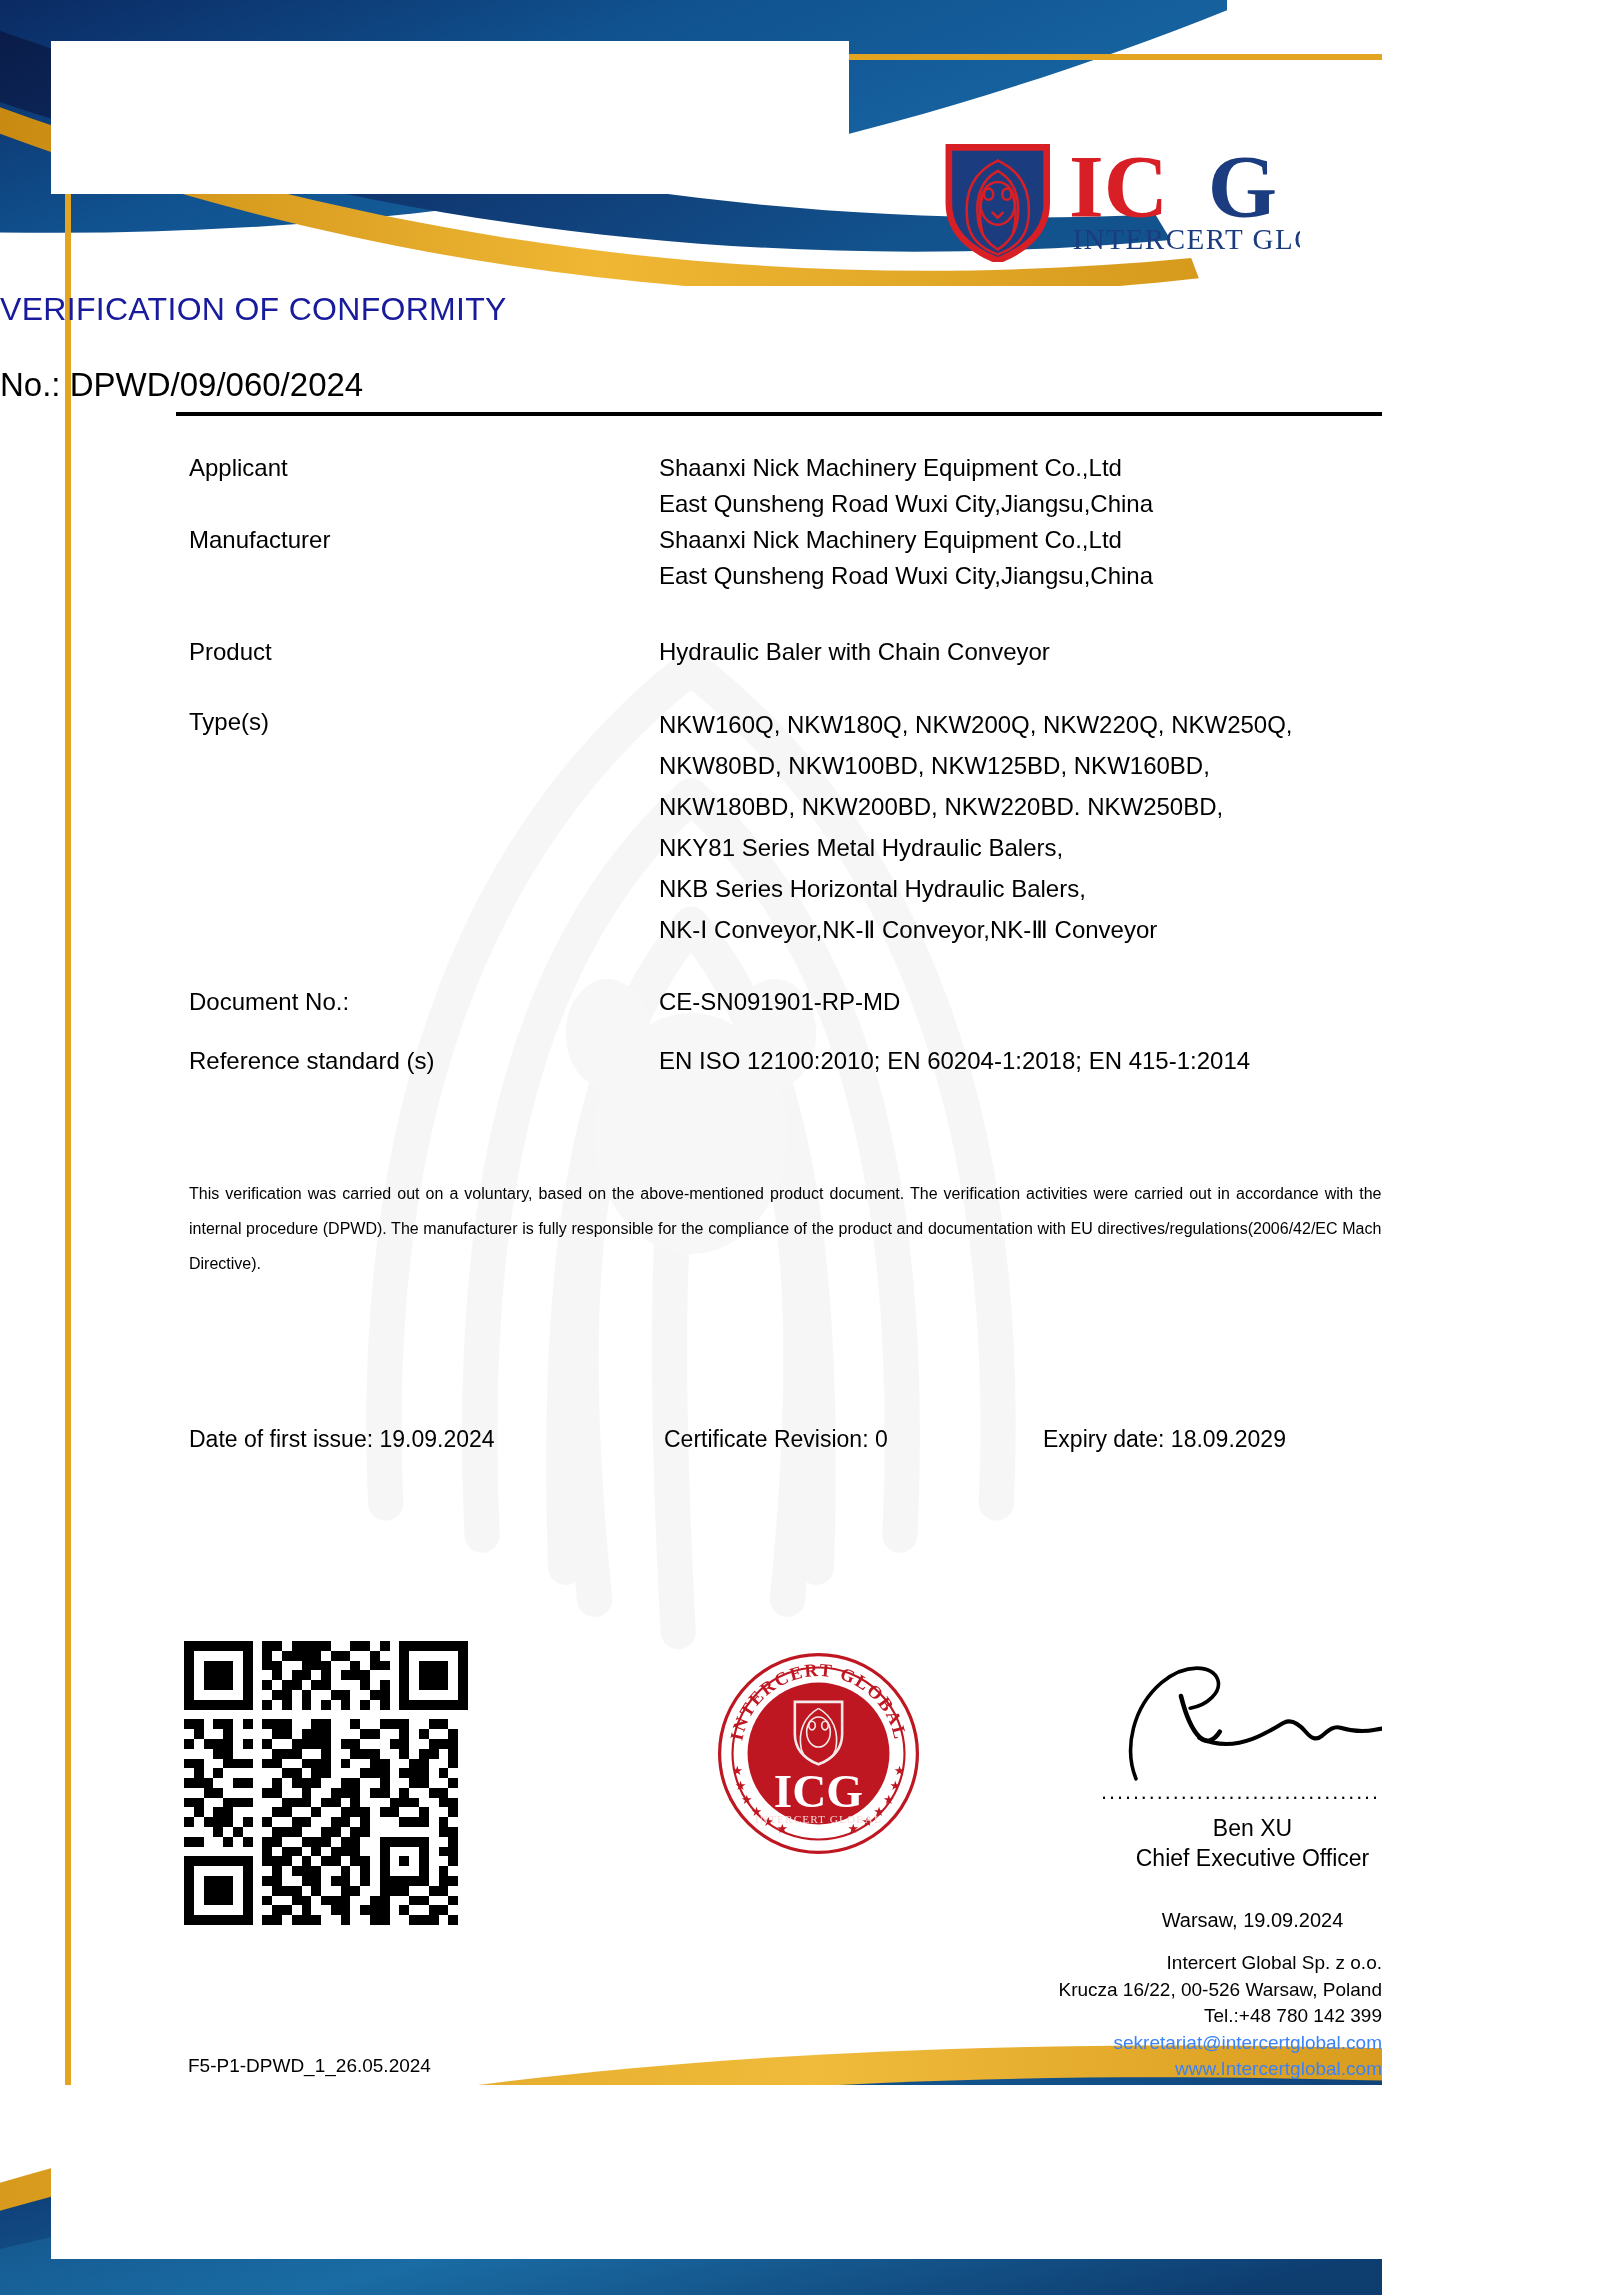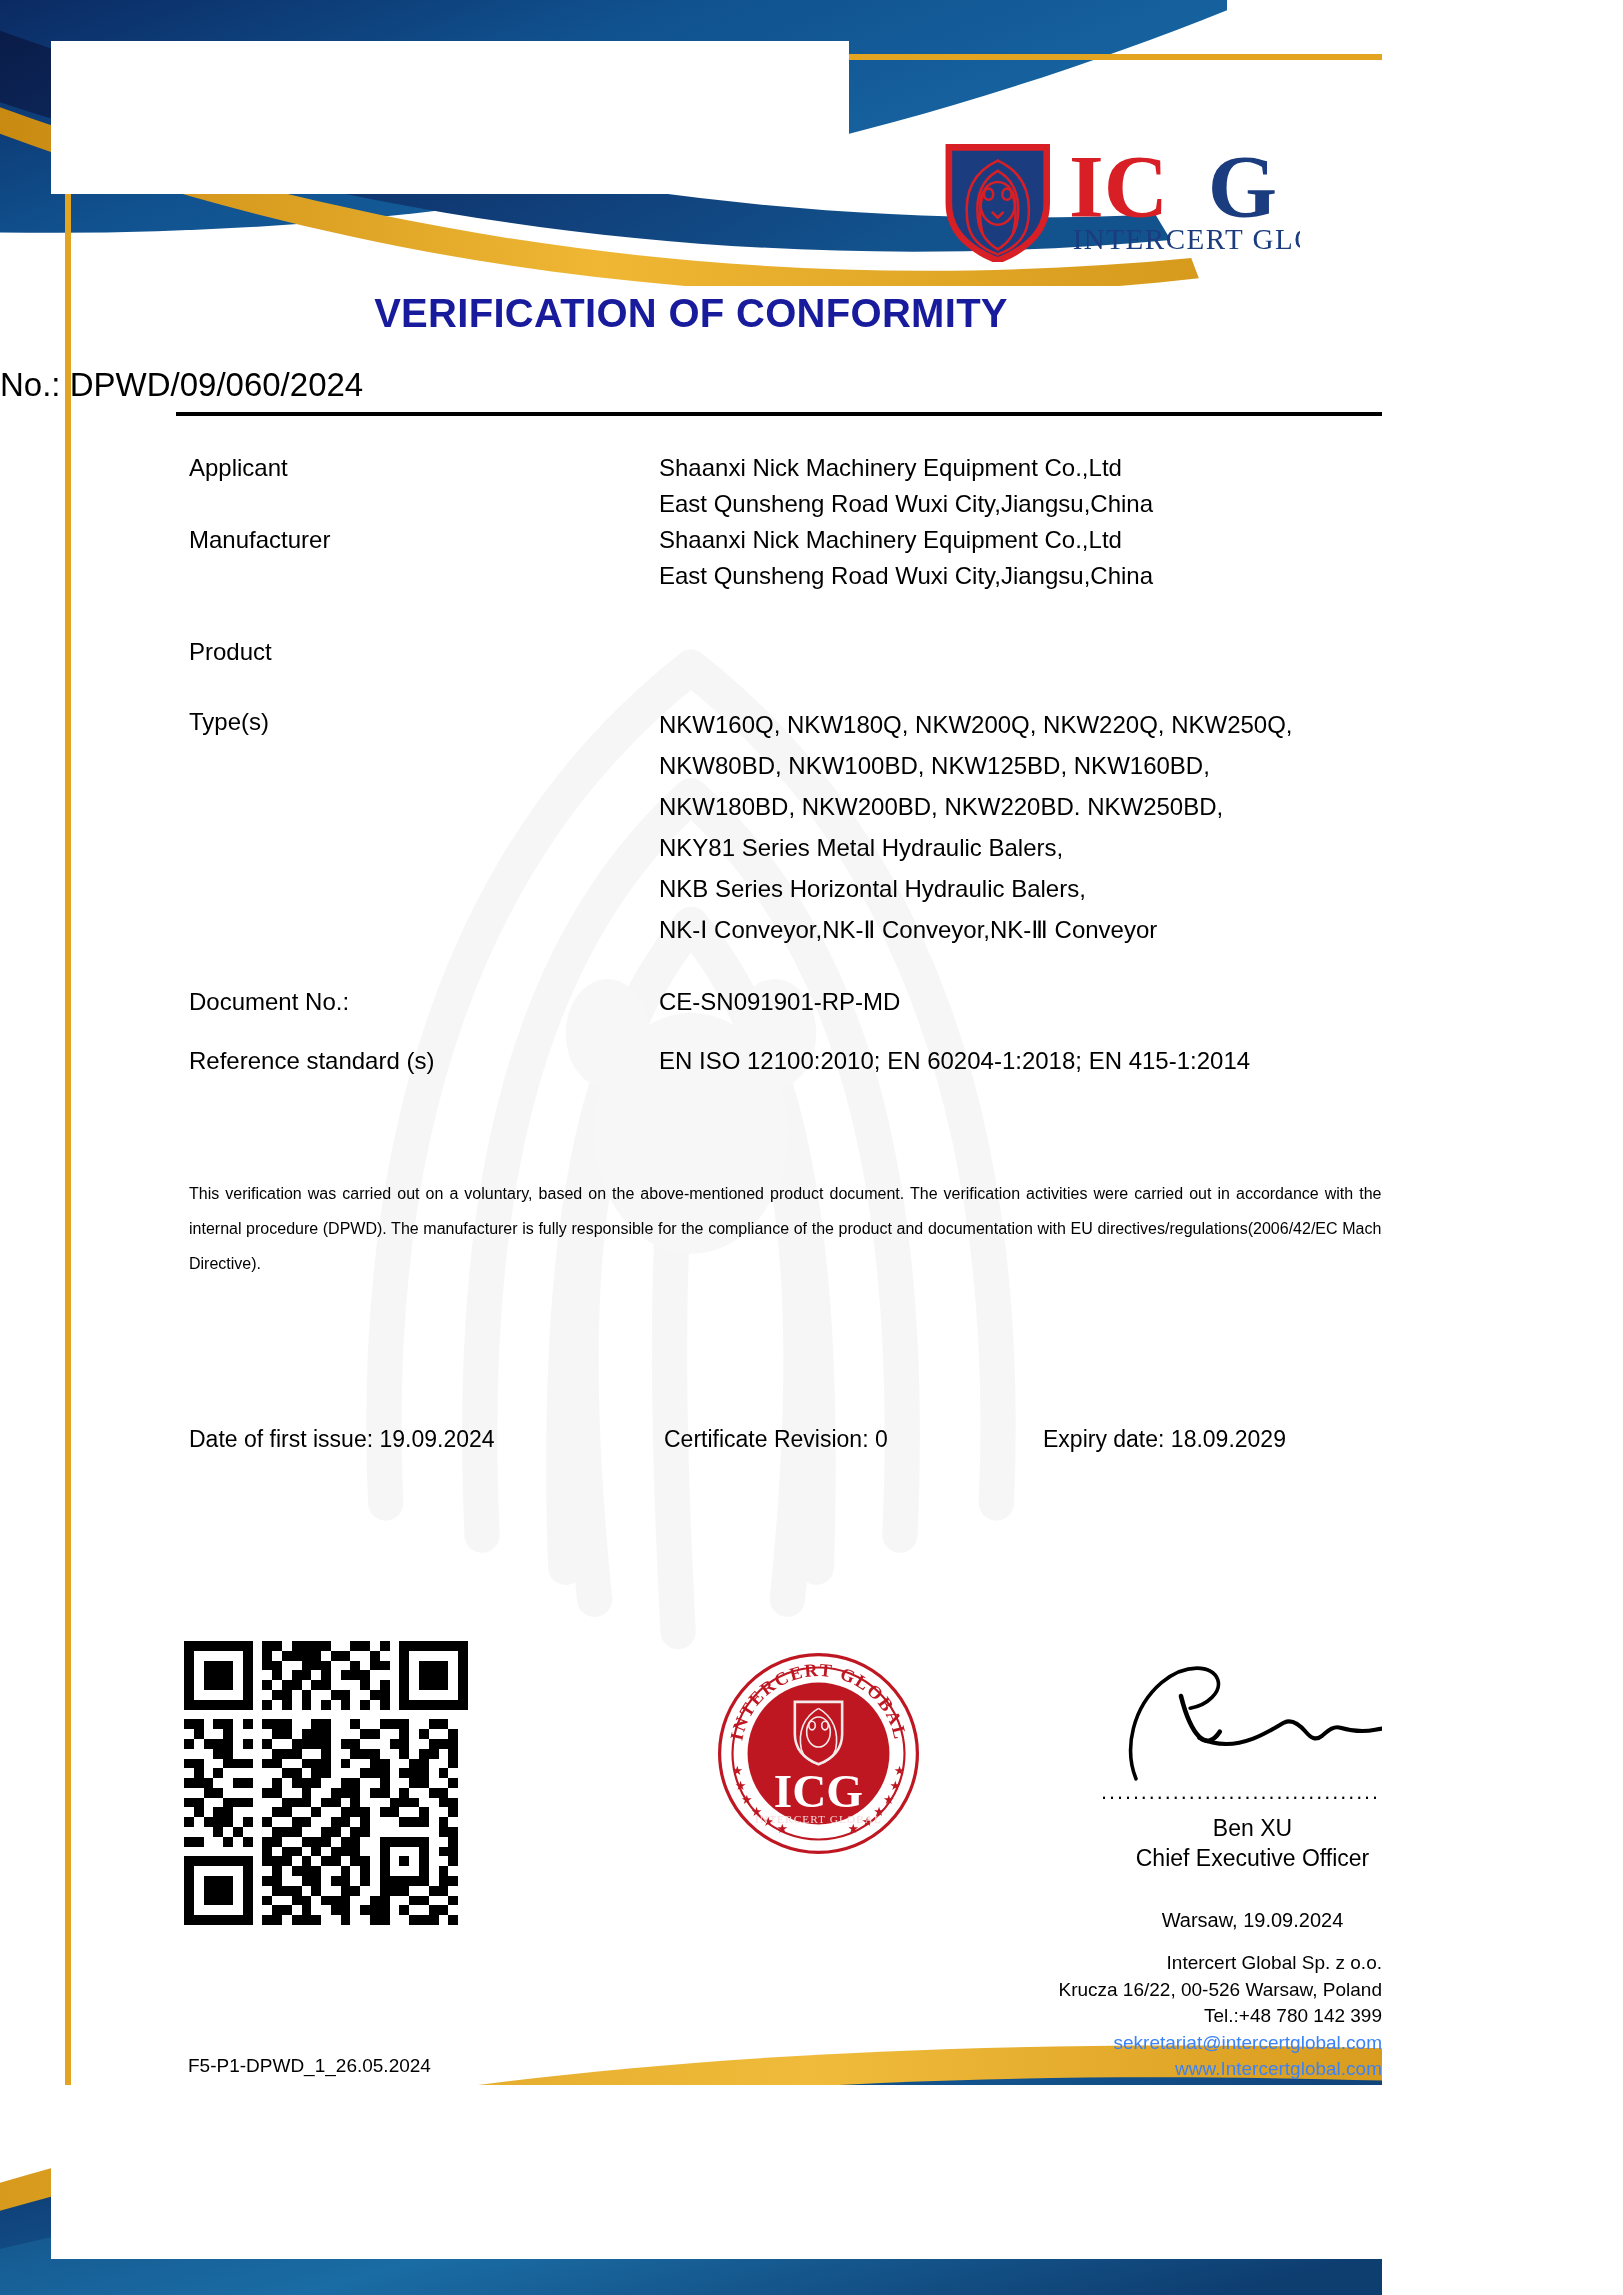--- a/index.html
+++ b/index.html
@@ -69,23 +69,22 @@
     right: 82px;
     top: 127px;
     width: 363px;
     height: 135px;
   }
 
   .doc-title {
     position: absolute;
     top: 291px;
     left: 0; right: 0;
-    text-align: center;
-    font-size: 40px;
-    font-weight: bold;
+    font-size: 32px;
+    font-weight: normal;
     color: #181b9b;
     letter-spacing: 0.3px;
   }
   .doc-no {
     position: absolute;
     top: 366px;
     left: 0; right: 0;
     font-size: 33px;
     color: #000;
   }
@@ -362,20 +361,23 @@
         <div class="value">
           <div>Shaanxi Nick Machinery Equipment Co.,Ltd</div>
           <div>East Qunsheng Road Wuxi City,Jiangsu,China</div>
         </div>
       </div>
 
       <div class="gap-lg"></div>
 
       <div class="row">
         <div class="label">Product</div>
+        <div class="value">
+          <div>Hydraulic Baler with Chain Conveyor</div>
+        </div>
       </div>
 
       <div class="gap-md"></div>
 
       <div class="row types">
         <div class="label">Type(s)</div>
         <div class="value">
           <div>NKW160Q, NKW180Q, NKW200Q, NKW220Q, NKW250Q,</div>
           <div>NKW80BD, NKW100BD, NKW125BD, NKW160BD,</div>
           <div>NKW180BD, NKW200BD, NKW220BD. NKW250BD,</div>

